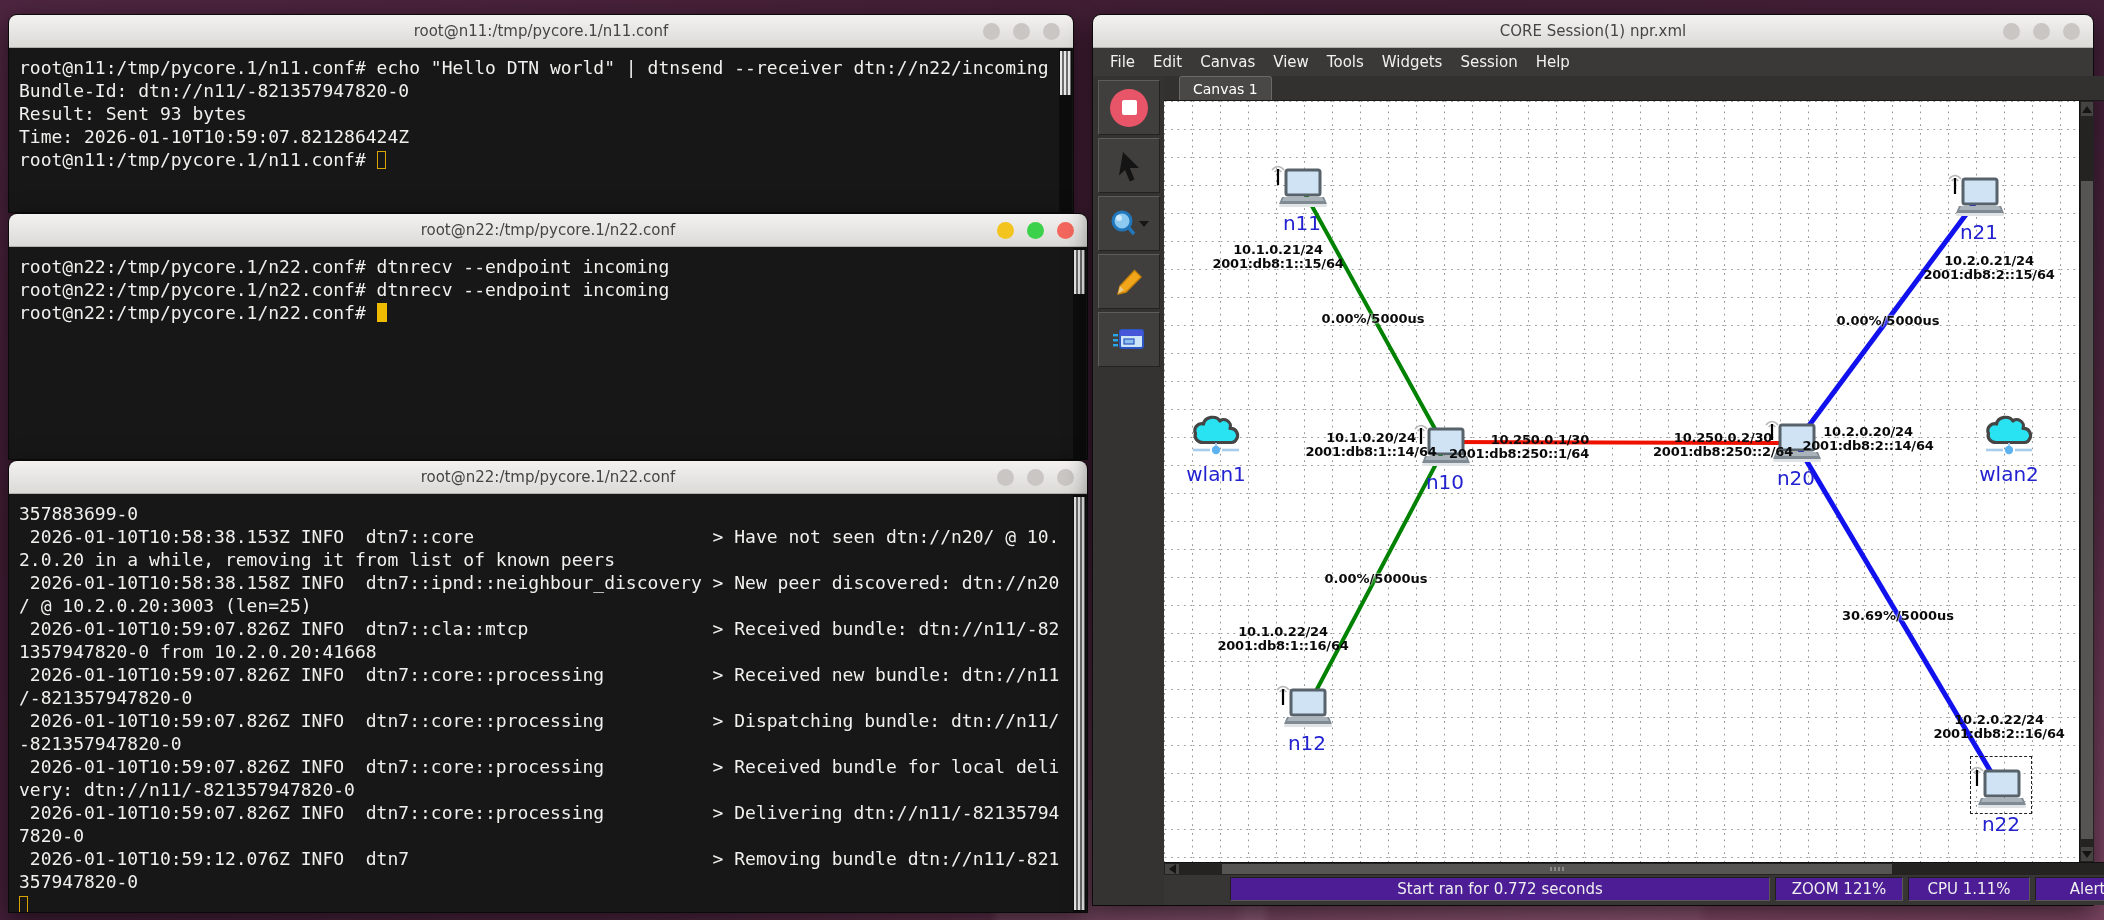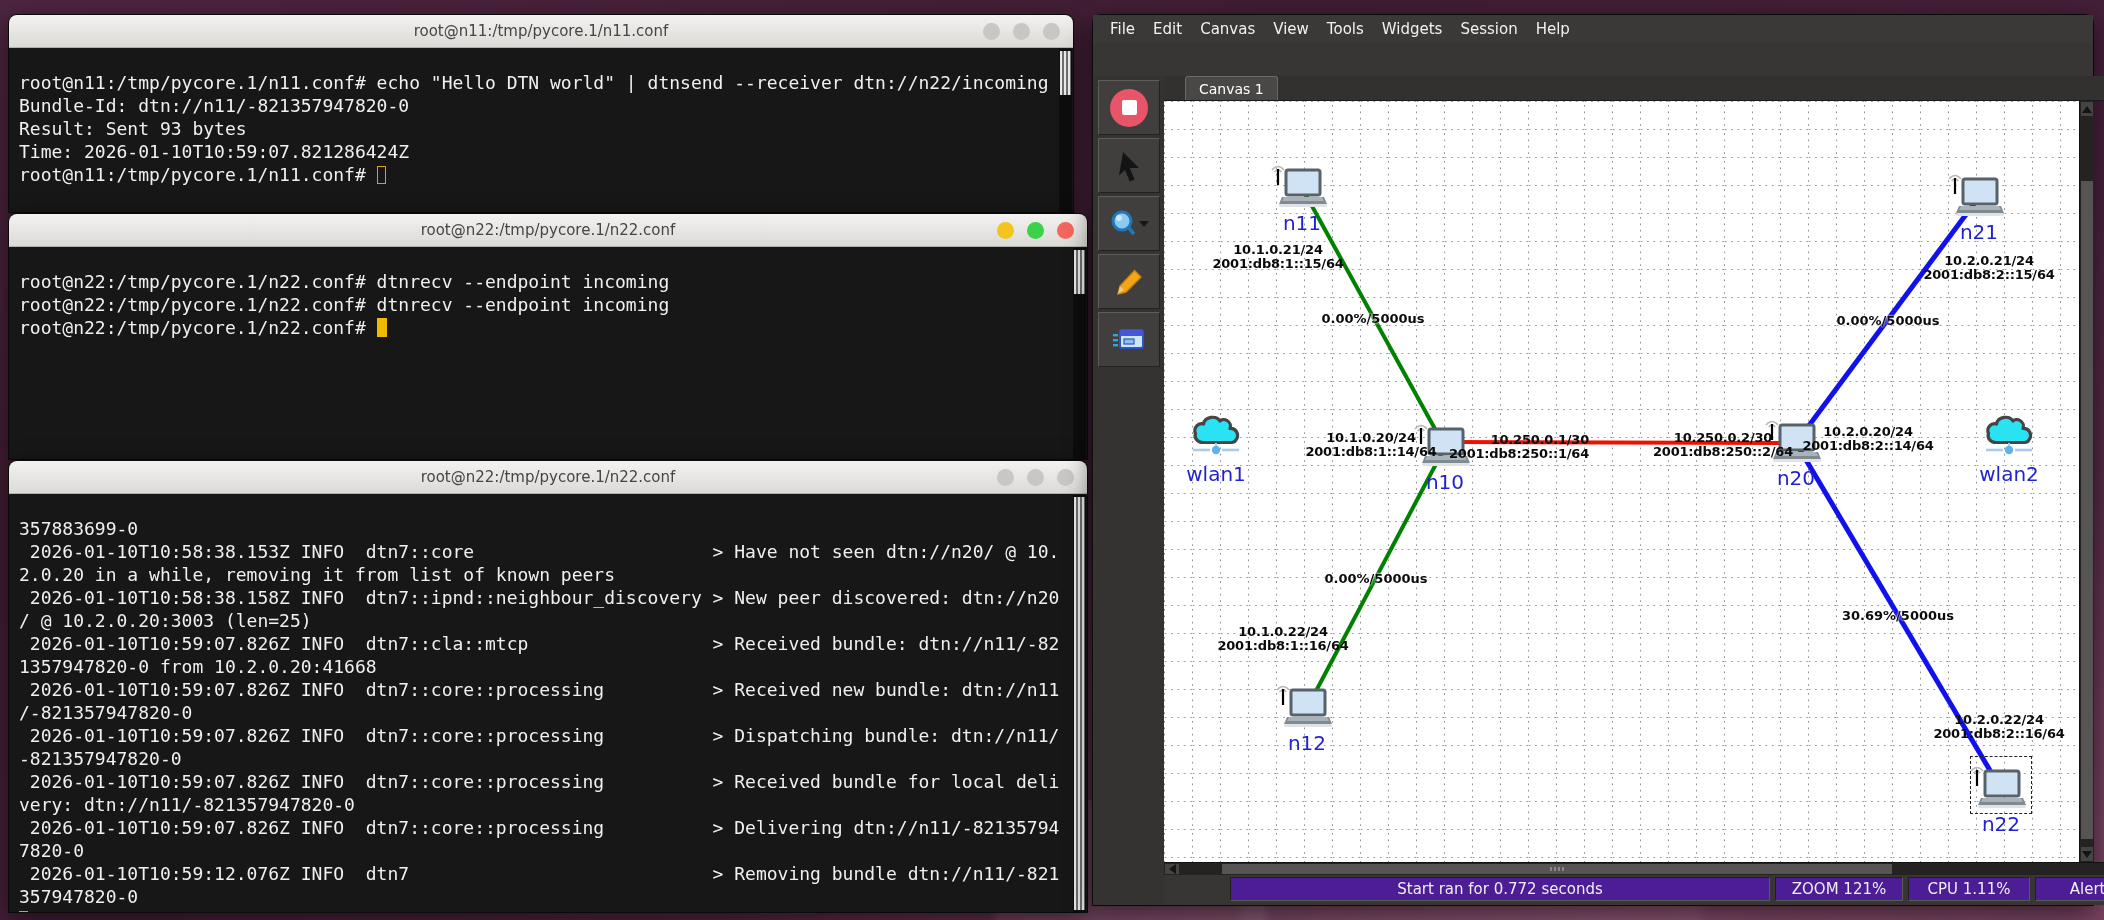--- a/index.html
+++ b/index.html
@@ -20,21 +20,21 @@
   .title-text { font-size:15px; color:#454545; }
   .win-buttons { position:absolute; right:13px; top:8px; display:flex; gap:13px; }
   .win-btn { width:17px; height:17px; border-radius:50%; background:#c9c6c3; }
   .win-btn.yellow { background:#f2c41d; }
   .win-btn.green  { background:#3bd14a; }
   .win-btn.red    { background:#f4675c; }
 
   
   .term-body { position:absolute; left:1px; right:1px; top:34px; bottom:0; background:#171717; overflow:hidden;
     font-family:"DejaVu Sans Mono", monospace; font-size:18px; line-height:23px; color:#f0f0ee; }
-  .term-lines { padding:22px 14px 0 9px; white-space:pre; }
+  .term-lines { padding:7px 14px 0 9px; white-space:pre; }
   .tline { height:23px; white-space:pre; }
   .cursor-solid { display:inline-block; width:10px; height:19px; background:#eebb00; vertical-align:-3px; }
   .cursor-hollow { display:inline-block; width:9px; height:18px; border:1.5px solid #d9a400; vertical-align:-3px; }
   .term-scroll { position:absolute; top:0; right:0; bottom:0; width:13px; background:#0d0d0d; }
   .term-thumb { position:absolute; left:1px; right:1px; background:repeating-linear-gradient(90deg,#e9e9e9 0 2px,#6e6e6e 2px 4px); }
 
   
   #core { position:absolute; left:1092px; top:14px; width:1002px; height:892px; border-radius:9px 9px 0 0;
     box-shadow:0 8px 26px rgba(0,0,0,.55); background:#373634; border:1px solid #0a0a0a; }
   #core .menubar { height:28px; background:#3a3937; display:flex; align-items:center; padding-left:8px; }
@@ -42,21 +42,21 @@
   #core-body { position:absolute; top:61px; left:1px; right:1px; bottom:0; display:flex; }
 
   #toolbar { width:70px; background:#343331; padding:4px 4px 0 4px; }
   .tool-btn { width:62px; height:55px; margin-bottom:3px; background:#413f3d; border:1px solid;
     border-color:#5f5d5a #23221f #23221f #5f5d5a; display:flex; align-items:center; justify-content:center; }
   .stop-circle { width:38px; height:38px; border-radius:50%; background:#e85468; display:flex; align-items:center; justify-content:center; }
   .stop-square { width:15px; height:15px; background:#fff; border-radius:2px; }
 
   #main-col { flex:1; display:flex; flex-direction:column; }
   #tabbar { height:26px; background:#32312f; border-bottom:1px solid #191919; display:flex; align-items:flex-end; }
-  #tab-canvas { margin-left:21px; background:#4a4846; color:#fff; font-size:14px; padding:4px 13px 3px 13px;
+  #tab-canvas { margin-left:15px; background:#4a4846; color:#fff; font-size:14px; padding:4px 13px 3px 13px;
     border:1px solid #6b6966; border-bottom:none; border-radius:3px 3px 0 0; }
 
   #canvas-row { flex:1; display:flex; }
   #canvas { position:relative; width:915px; height:761px; background:#ffffff; overflow:hidden; }
   #net-svg { position:absolute; left:0; top:0; }
 
   .node { position:absolute; width:58px; height:50px; }
   .node-label { position:absolute; transform:translate(-50%,-50%); color:#2222d0; font-size:20px; white-space:nowrap; }
   .iplab { position:absolute; transform:translate(-50%,-50%); font-size:13px; line-height:14px; font-weight:bold; color:#0a0a0a; text-align:center; white-space:nowrap; letter-spacing:-0.2px; }
   .linklab { position:absolute; transform:translate(-50%,-50%); font-size:13px; font-weight:bold; color:#0a0a0a; white-space:nowrap; text-shadow:0 0 2px #fff,0 0 2px #fff; }
@@ -139,20 +139,28 @@
     </div>
     <div class="term-body">
       <div class="term-lines" id="tbody-2"><div class="tline">357883699-0</div><div class="tline"> 2026-01-10T10:58:38.153Z INFO  dtn7::core                      &gt; Have not seen dtn://n20/ @ 10.</div><div class="tline">2.0.20 in a while, removing it from list of known peers</div><div class="tline"> 2026-01-10T10:58:38.158Z INFO  dtn7::ipnd::neighbour_discovery &gt; New peer discovered: dtn://n20</div><div class="tline">/ @ 10.2.0.20:3003 (len=25)</div><div class="tline"> 2026-01-10T10:59:07.826Z INFO  dtn7::cla::mtcp                 &gt; Received bundle: dtn://n11/-82</div><div class="tline">1357947820-0 from 10.2.0.20:41668</div><div class="tline"> 2026-01-10T10:59:07.826Z INFO  dtn7::core::processing          &gt; Received new bundle: dtn://n11</div><div class="tline">/-821357947820-0</div><div class="tline"> 2026-01-10T10:59:07.826Z INFO  dtn7::core::processing          &gt; Dispatching bundle: dtn://n11/</div><div class="tline">-821357947820-0</div><div class="tline"> 2026-01-10T10:59:07.826Z INFO  dtn7::core::processing          &gt; Received bundle for local deli</div><div class="tline">very: dtn://n11/-821357947820-0</div><div class="tline"> 2026-01-10T10:59:07.826Z INFO  dtn7::core::processing          &gt; Delivering dtn://n11/-82135794</div><div class="tline">7820-0</div><div class="tline"> 2026-01-10T10:59:12.076Z INFO  dtn7                            &gt; Removing bundle dtn://n11/-821</div><div class="tline">357947820-0</div><div class="tline"><span></span><span class="cursor-hollow"></span></div></div>
       <div class="term-scroll">
           <div class="term-thumb" style="top:2px; bottom:2px;"></div>
         </div>
     </div>
   </div>
 
   <div id="core">
+    <div class="titlebar">
+      <span class="title-text">CORE Session(1) npr.xml</span>
+      <span class="win-buttons">
+          <span class="win-btn"></span>
+          <span class="win-btn"></span>
+          <span class="win-btn"></span>
+        </span>
+    </div>
     <div class="menubar">
       <span class="menu-item">File</span>
       <span class="menu-item">Edit</span>
       <span class="menu-item">Canvas</span>
       <span class="menu-item">View</span>
       <span class="menu-item">Tools</span>
       <span class="menu-item">Widgets</span>
       <span class="menu-item">Session</span>
       <span class="menu-item">Help</span>
     </div>

